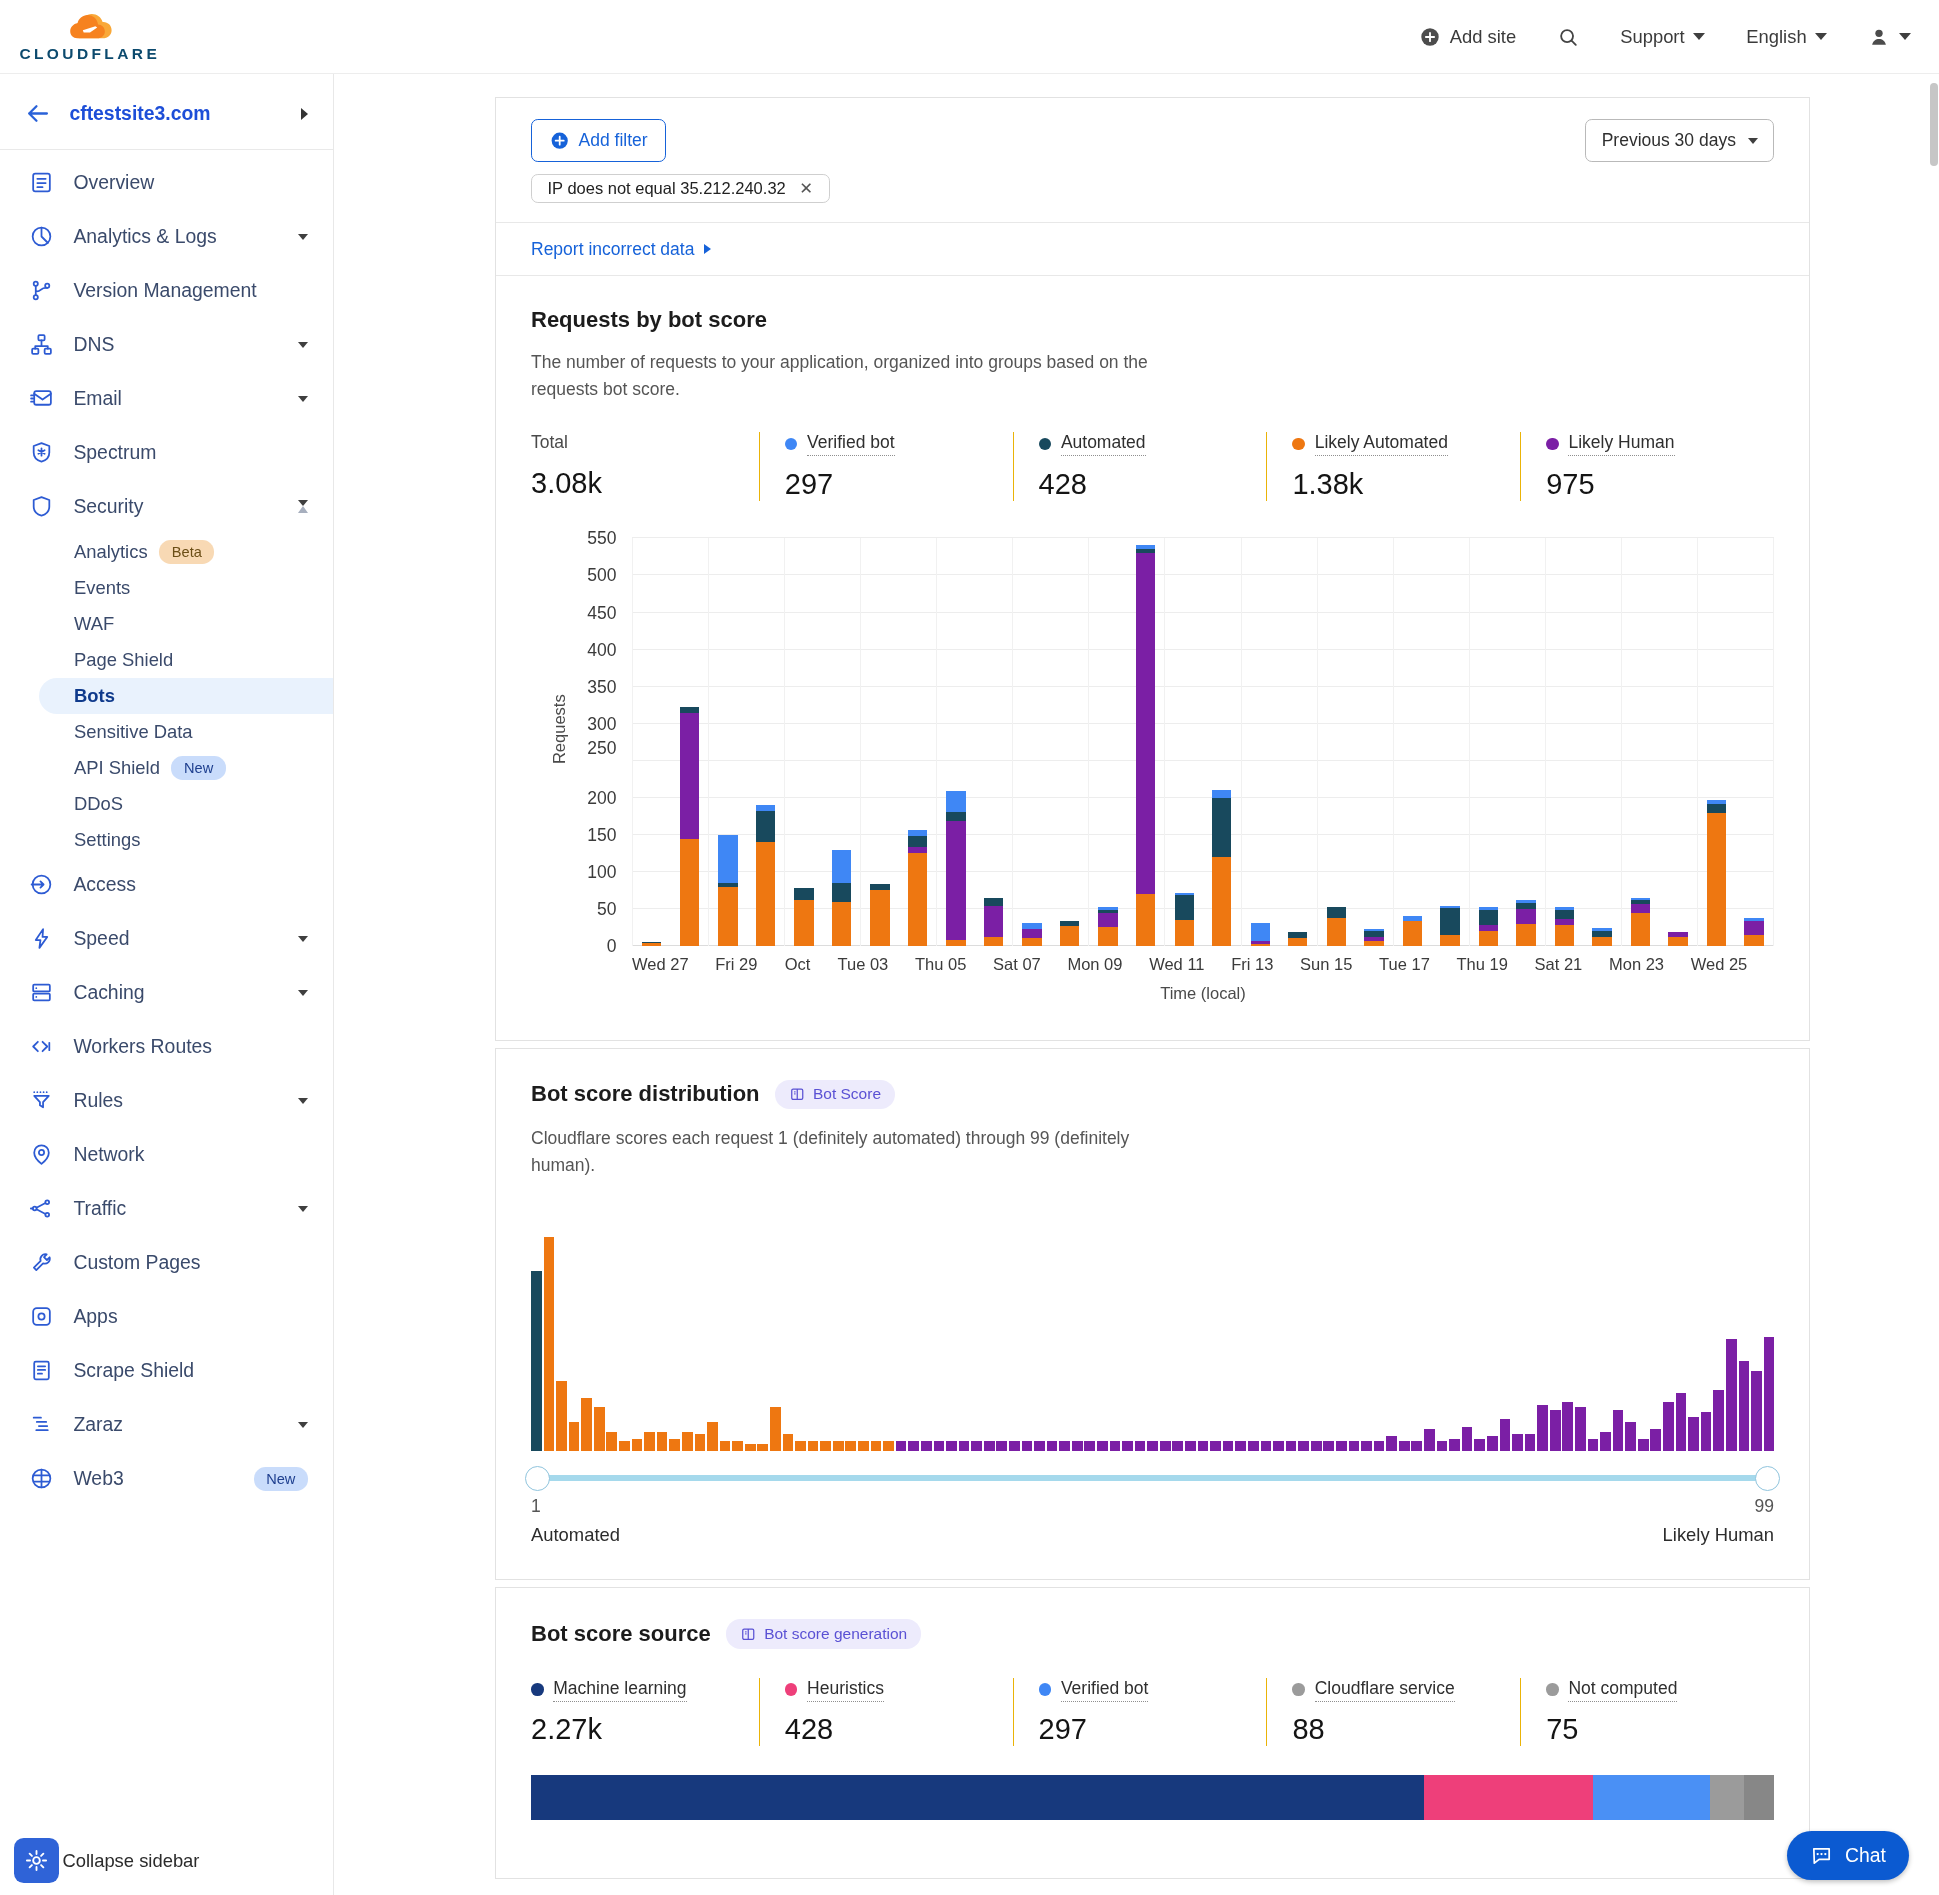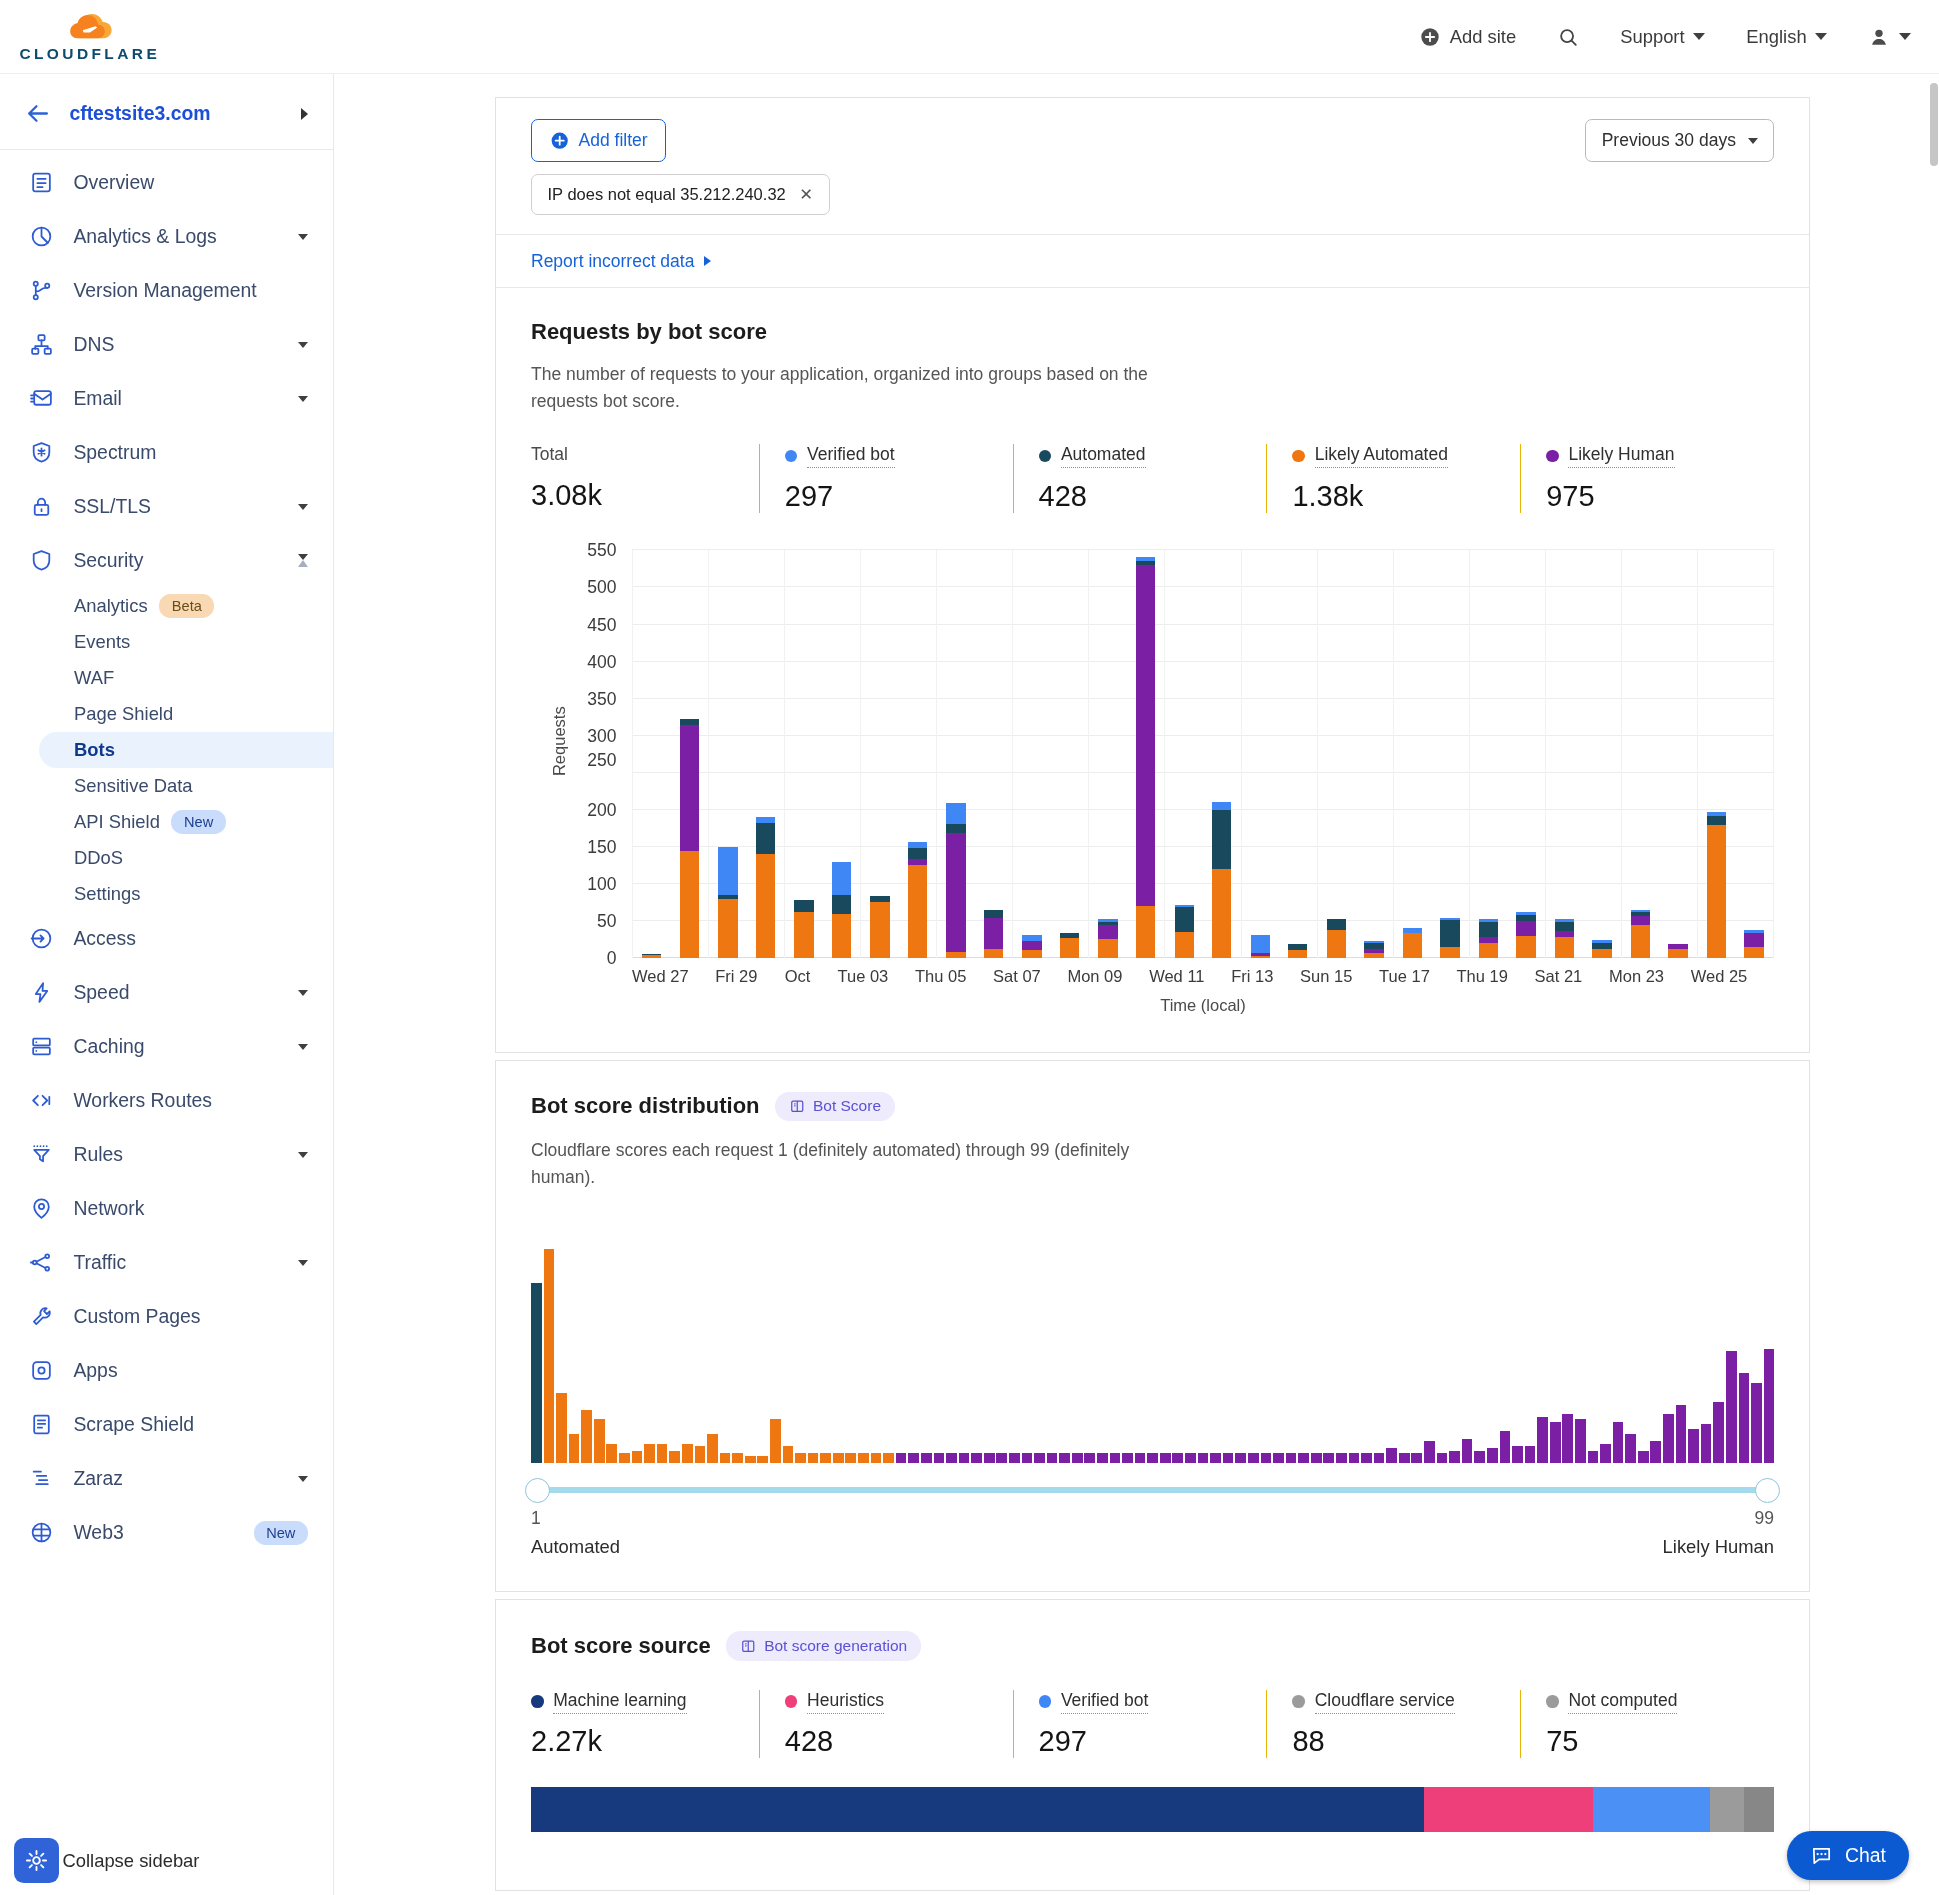--- a/index.html
+++ b/index.html
@@ -52,21 +52,21 @@
 
   
   main { margin-left:335px; padding:23px 130px 0 160px; }
   .card { border:1px solid #e2e2e2; background:#fff; }
   .card + .card { margin-top:6.8px; }
 
   .filter-row { position:relative; padding:21.3px 35px 19.4px 35px; }
   .btn-outline-blue { display:inline-flex; align-items:center; gap:9.7px; height:43px; padding:0 17.5px;
     border:1px solid #1662d9; border-radius:6.8px; color:#1662d9; font-size:17.5px; background:#fff; cursor:pointer; }
   .btn-outline-blue svg { width:19.4px; height:19.4px; }
-  .chip { display:inline-flex; align-items:center; gap:13.6px; height:41px; padding:0 15.5px;
+  .chip { display:inline-flex; align-items:center; gap:13.6px; height:29px; padding:0 15.5px;
     border:1px solid #cfcfcf; border-radius:6.8px; font-size:16.5px; color:#222; margin-top:11.6px; cursor:default; }
   .chip .x { color:#555; font-size:16.5px; cursor:pointer; }
   .range-btn { position:absolute; right:35px; top:21.3px; display:inline-flex; align-items:center; gap:11.6px;
     height:43px; padding:0 15.5px; border:1px solid #b9b9b9; border-radius:6.8px; font-size:17.5px; color:#2f2f2f;
     background:#fff; cursor:pointer; }
   .report-row { border-top:1px solid #e8e8e8; padding:15.5px 35px; }
   .report-link { display:inline-flex; align-items:center; gap:9.7px; color:#1662d9; font-size:17.5px; cursor:pointer; }
   .tri-right { width:0; height:0; border-top:5.8px solid transparent; border-bottom:5.8px solid transparent;
     border-left:7.8px solid #1662d9; }
 
@@ -222,28 +222,20 @@
             </svg></span>
           <span class="lbl">Email</span>
           <span class="caret small "></span>
         </div>
         <div class="nav-item">
           <span class="nicon"><svg viewBox="0 0 24 24">
               <path d="M12 3l7.5 2.8V12c0 4.6-3.2 7.6-7.5 8.7C7.7 19.6 4.5 16.6 4.5 12V5.8z"></path>
               <path d="M12 8v7M9 9.8l6 3.4M15 9.8l-6 3.4"></path>
             </svg></span>
           <span class="lbl">Spectrum</span>
-        </div>
-        <div class="nav-item">
-          <span class="nicon"><svg viewBox="0 0 24 24">
-              <rect x="5.5" y="10.5" width="13" height="9.5" rx="1.5"></rect>
-              <path d="M8.5 10.5V8a3.5 3.5 0 0 1 7 0v2.5M12 14.5v2"></path>
-            </svg></span>
-          <span class="lbl">SSL/TLS</span>
-          <span class="caret small "></span>
         </div>
         <div class="nav-item">
           <span class="nicon"><svg viewBox="0 0 24 24">
               <path d="M12 3l7.5 2.8V12c0 4.6-3.2 7.6-7.5 8.7C7.7 19.6 4.5 16.6 4.5 12V5.8z"></path>
             </svg></span>
           <span class="lbl">Security</span>
           <span class="caret small up"></span>
         </div>
         <div class="sub-item">
           <span class="lbl">Analytics</span>

